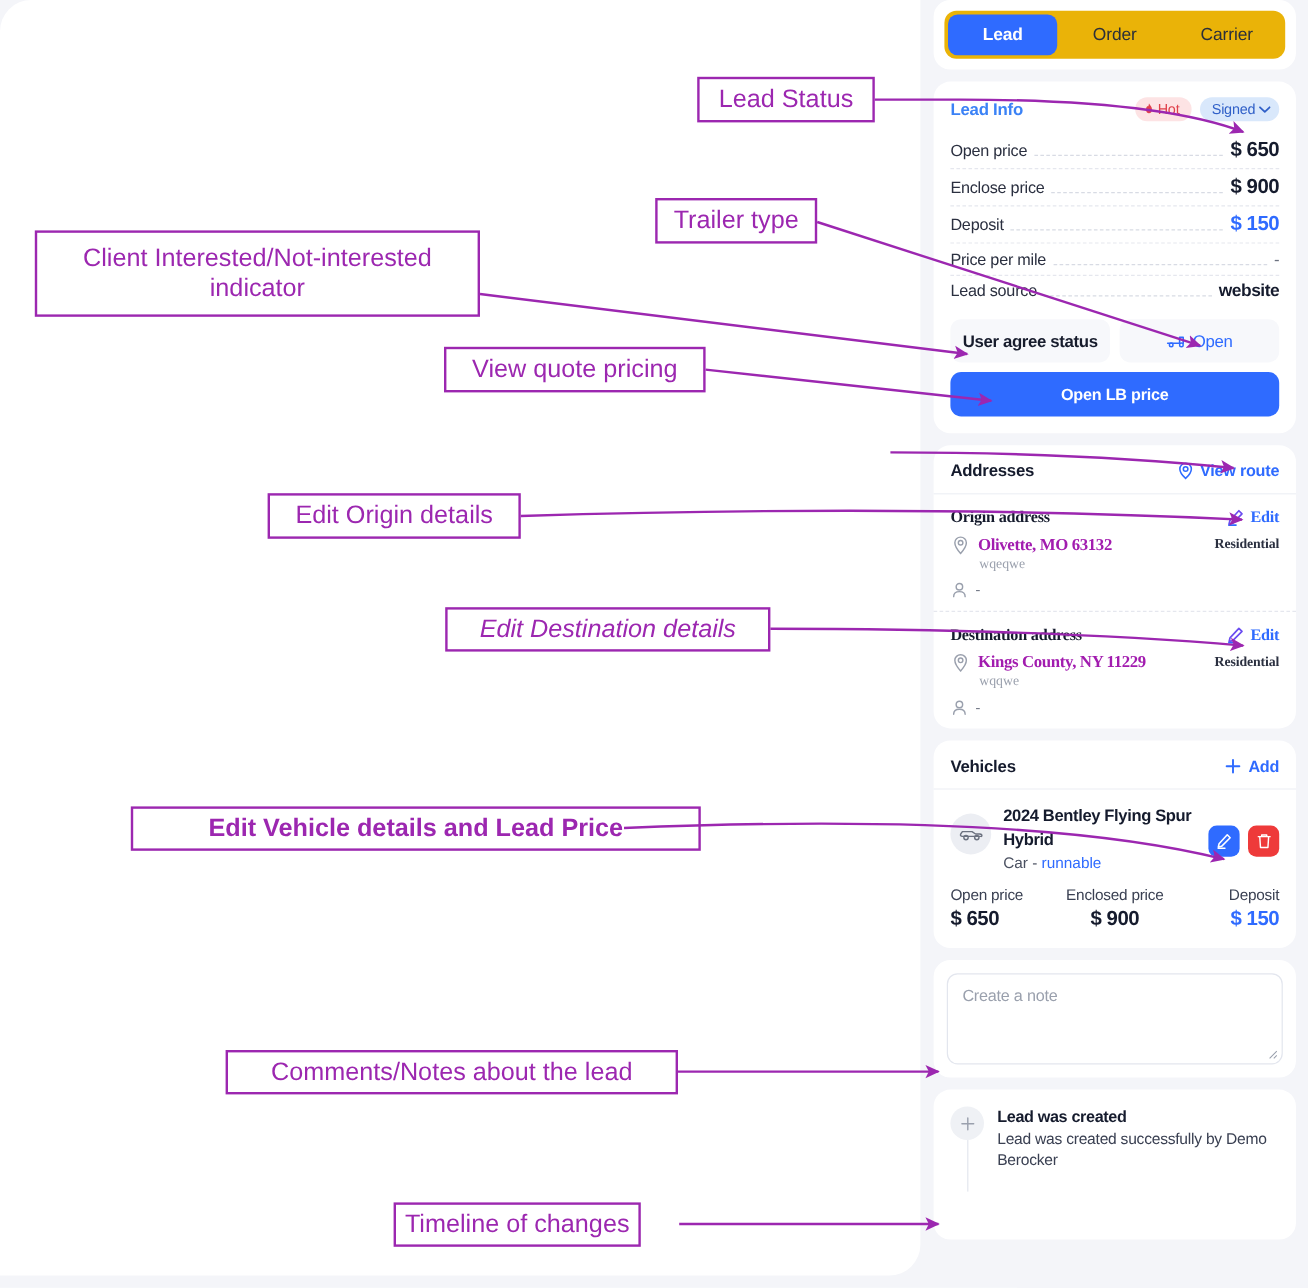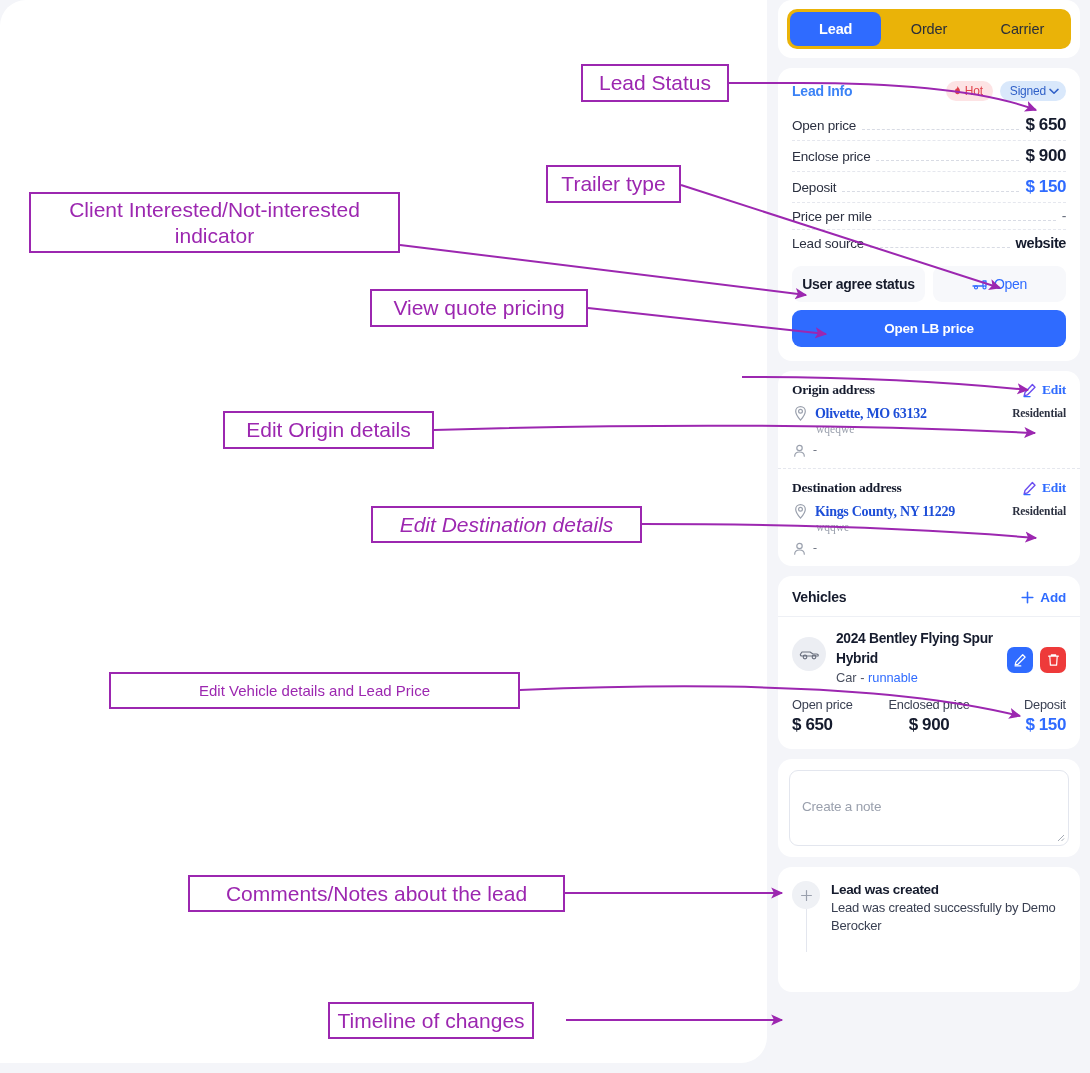--- a/index.html
+++ b/index.html
@@ -98,21 +98,21 @@
     margin-left: auto; color: #2f6bff; font-size: 13.5px; font-weight: 700;
     display: flex; align-items: center; gap: 5px; cursor: pointer; letter-spacing: -0.2px;
   }
   .addr-block { padding: 11px 14px 10px 14px; font-family: Liberation Serif, serif; }
   .addr-block + .addr-block { border-top: 1px dashed #e5e7ee; }
   .addr-row1 { display: flex; align-items: center; }
   .addr-label { font-size: 13.5px; font-weight: 700; color: #151b2d; letter-spacing: -0.2px; }
   .addr-body { display: flex; margin-top: 7px; }
   .addr-main { flex: 1; }
   .addr-line { display: flex; align-items: center; gap: 6px; }
-  .addr-city { font-size: 14px; font-weight: 700; color: #1d4ed8; letter-spacing: -0.3px; }
+  .addr-city { font-size: 14px; font-weight: 700; color: #a21caf; letter-spacing: -0.3px; }
   .addr-sub { font-size: 11.5px; color: #9aa0ad; margin-left: 24px; margin-top: 1px; }
   .addr-person { display: flex; align-items: center; gap: 6px; margin-top: 8px; }
   .addr-person-val { font-size: 12px; color: #6c7280; }
   .addr-type { font-size: 11.5px; font-weight: 700; color: #2b3040; padding-top: 2px; letter-spacing: -0.1px; }
 
   
   .veh-card { padding: 0; }
   .veh-head {
     display: flex; align-items: center; padding: 13px 14px 11px 14px;
     border-bottom: 1px solid #eef0f5;
@@ -140,21 +140,21 @@
   .vp.right { text-align: right; }
   .vp.mid { text-align: center; }
   .vp-k { font-size: 12.8px; color: #3a4052; letter-spacing: -0.2px; }
   .vp-v { font-size: 17px; font-weight: 700; color: #151b2d; margin-top: 3px; letter-spacing: -0.4px; }
   .vp-v.blue { color: #2f6bff; }
 
   
   .note-card { padding: 11px; }
   .note-box {
     border: 1px solid #e3e6ee; border-radius: 9px; height: 76px;
-    padding: 28px 12px; font-size: 13.5px; color: #9aa0ad;
+    padding: 10px 12px; font-size: 13.5px; color: #9aa0ad;
     position: relative; cursor: text; letter-spacing: -0.2px;
   }
   .resize-grip {
     position: absolute; right: 3px; bottom: 3px; width: 9px; height: 9px;
   }
 
   
   .tl-card { padding: 14px 14px 0 14px; height: 125px; overflow: hidden; }
   .tl-item { display: flex; gap: 11px; position: relative; padding-bottom: 14px; }
   .tl-ico {
@@ -250,20 +250,30 @@
             <circle cx="4" cy="8.4" r="1.5" stroke="#2f6bff" stroke-width="1.2" fill="none"></circle>
             <circle cx="12.5" cy="8.4" r="1.5" stroke="#2f6bff" stroke-width="1.2" fill="none"></circle>
           </svg>
           <span>Open</span>
         </div>
       </div>
       <div class="btn-primary">Open LB price</div>
     </div>
 
     <div class="card addr-card">
+      <div class="addr-head">
+        <div class="sec-title">Addresses</div>
+        <div class="act-link">
+          <svg width="14" height="15" viewBox="0 0 14 15">
+            <path d="M7 1.1 C4.3 1.1 2.2 3.2 2.2 5.8 C2.2 9.3 7 13.7 7 13.7 C7 13.7 11.8 9.3 11.8 5.8 C11.8 3.2 9.7 1.1 7 1.1 Z" stroke="#2f6bff" stroke-width="1.3" fill="none"></path>
+            <circle cx="7" cy="5.8" r="1.9" stroke="#2f6bff" stroke-width="1.3" fill="none"></circle>
+          </svg>
+          <span>View route</span>
+        </div>
+      </div>
 
       <div class="addr-block">
         <div class="addr-row1">
           <div class="addr-label">Origin address</div>
           <div class="act-link">
             <svg width="15" height="15" viewBox="0 0 15 15">
               <path d="M10.4 1.6 L13 4.2 L5.3 11.9 L2.2 12.7 L3 9.6 Z" stroke="#6b4df0" stroke-width="1.4" fill="none" stroke-linejoin="round"></path>
               <path d="M2 13.6 H8" stroke="#2f6bff" stroke-width="1.4" stroke-linecap="round"></path>
             </svg>
             <span>Edit</span>
@@ -428,28 +438,28 @@
 
     <path d="M565,893 L782,893" stroke="#9c27b0" stroke-width="2" fill="none" marker-end="url(#ah)"></path>
 
     <path d="M566,1020 L782,1020" stroke="#9c27b0" stroke-width="2" fill="none" marker-end="url(#ah)"></path>
   </svg>
 
   <div class="anno-box" style="left:581px; top:64px; width:148px; height:38px; font-size:21px;">Lead Status</div>
 
   <div class="anno-box" style="left:546px; top:165px; width:135px; height:38px; font-size:21px;">Trailer type</div>
 
-  <div class="anno-box" style="left:29px; top:192px; width:371px; height:61px; font-size:21px; padding:0 10px;">Client Interested/Not-interested indicator</div>
+  <div class="anno-box" style="left:29px; top:192px; width:371px; height:72px; font-size:21px; padding:0 10px;">Client Interested/Not-interested indicator</div>
 
   <div class="anno-box" style="left:370px; top:289px; width:218px; height:38px; font-size:21px;">View quote pricing</div>
 
 
   <div class="anno-box" style="left:223px; top:411px; width:211px; height:38px; font-size:21px;">Edit Origin details</div>
 
   <div class="anno-box" style="left:371px; top:506px; width:271px; height:37px; font-size:21px;font-style:italic;">Edit Destination details</div>
 
-  <div class="anno-box" style="left:109px; top:672px; width:411px; height:37px; font-size:15px;">Edit Vehicle details and Lead Price</div>
+  <div class="anno-box" style="left:109px; top:672px; width:475px; height:37px; font-size:21px;font-weight:bold;">Edit Vehicle details and Lead Price</div>
 
   <div class="anno-box" style="left:188px; top:875px; width:377px; height:37px; font-size:21px;">Comments/Notes about the lead</div>
 
   <div class="anno-box" style="left:328px; top:1002px; width:206px; height:37px; font-size:21px;">Timeline of changes</div>
 
 </div>
 
 </body></html>

